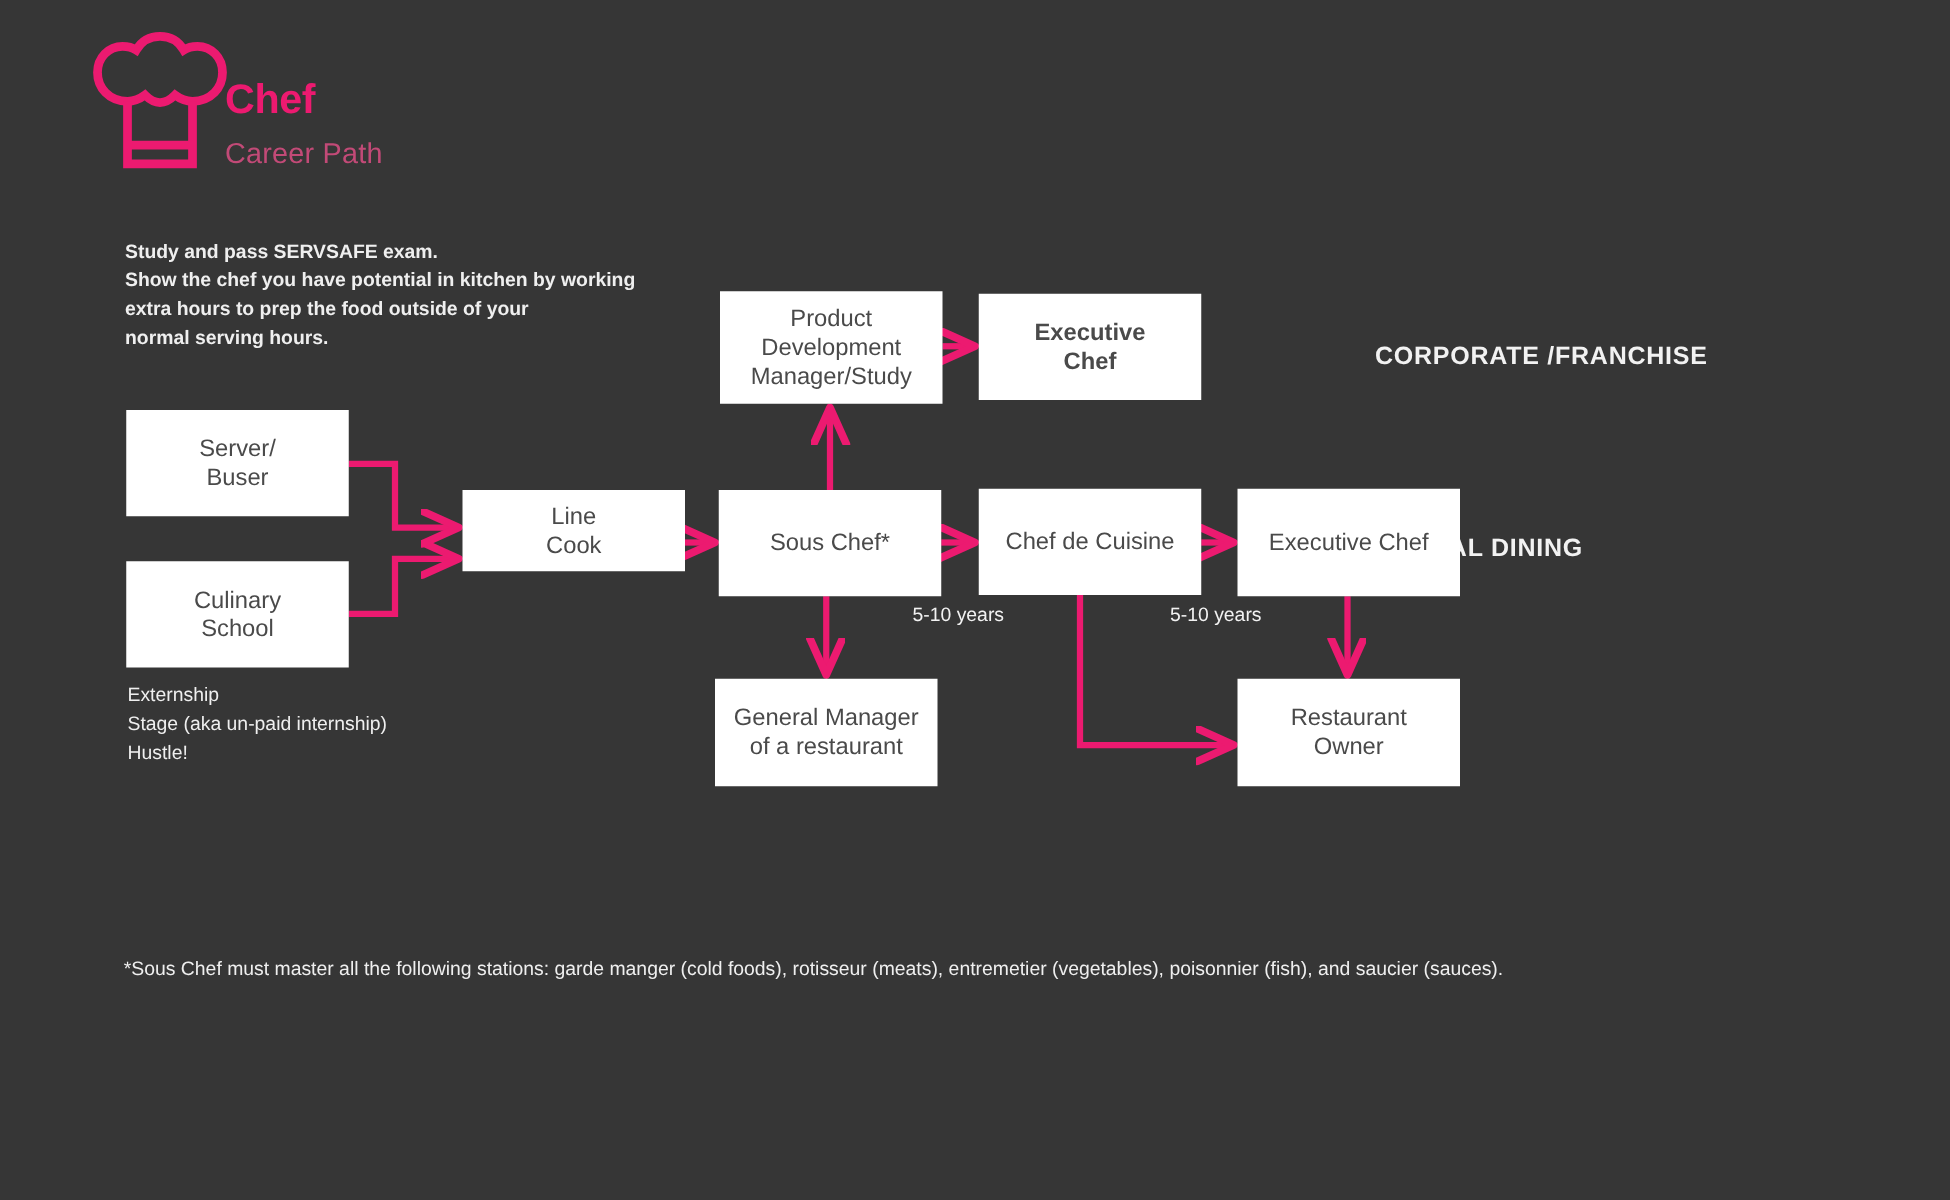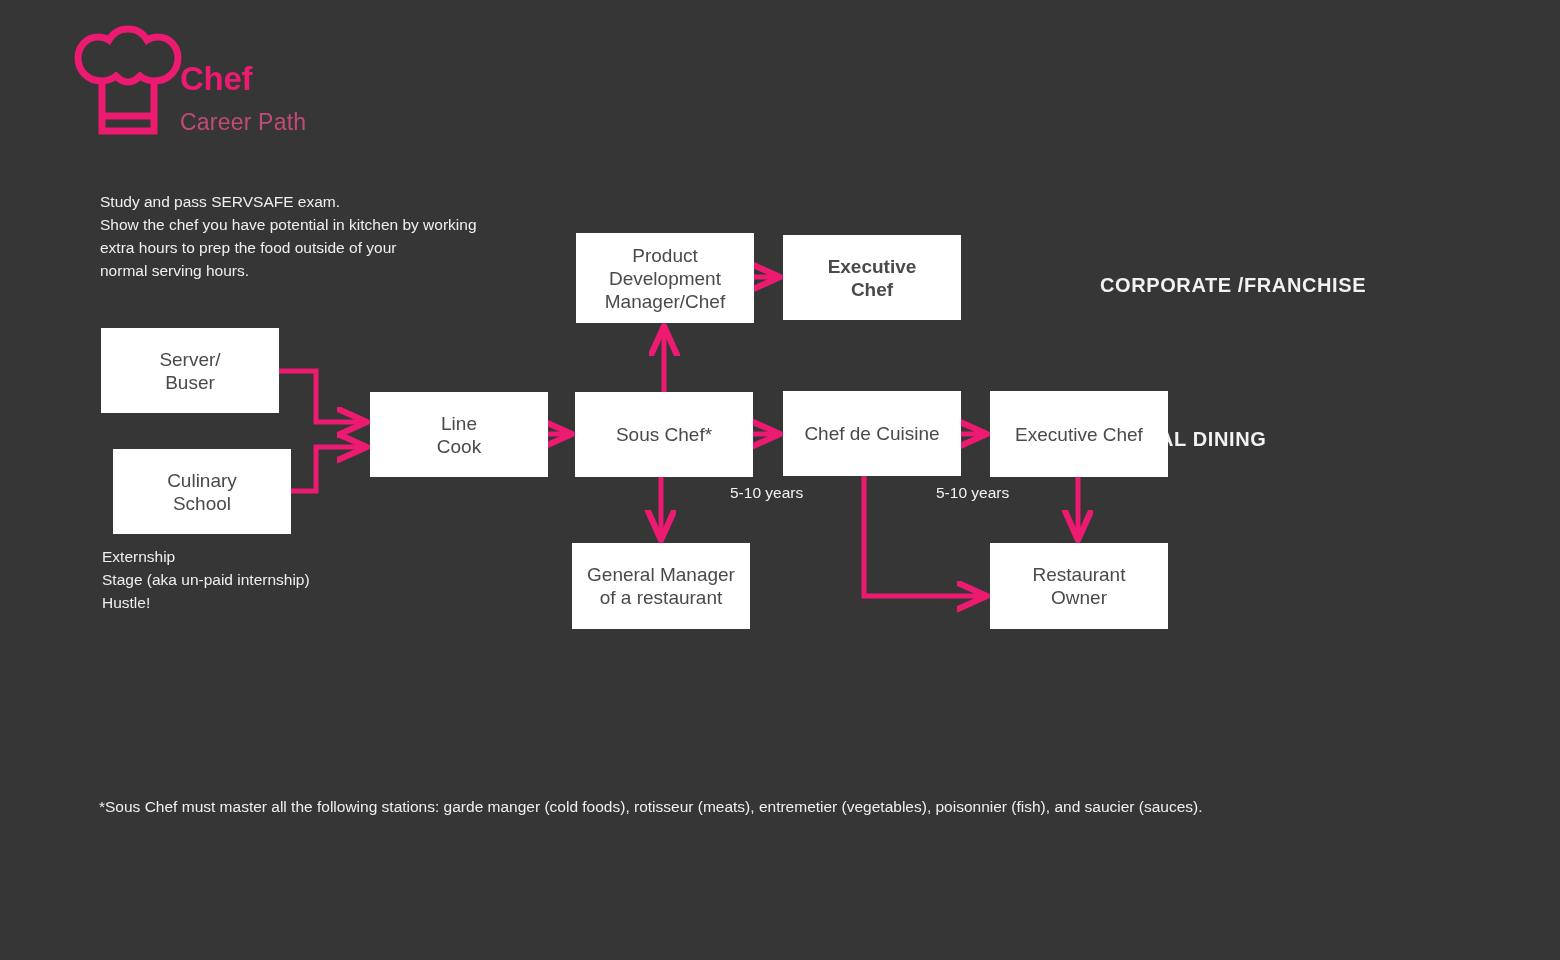--- a/index.html
+++ b/index.html
@@ -58,32 +58,31 @@
 
   
   .note {
     position: absolute;
     color: #EFEFEF;
     font-size: 15.5px;
     line-height: 23px;
     font-weight: 500;
     white-space: pre-line;
   }
-  #note-top   { left: 100px; top: 190px;  width: 430px; }
+  #note-top   { left: 100px; top: 190px;  width: 430px; font-weight: bold; }
   #note-lower { left: 102px; top: 545px;  width: 360px; }
   #footnote {
     position: absolute;
     left: 99px;
     top: 765px;
     width: 1400px;
     color: #EFEFEF;
     font-size: 15.5px;
     font-weight: 500;
     line-height: 22px;
-    margin-top: 31px;
   }
 
   
   .lane-label {
     position: absolute;
     color: #F2F2F2;
     font-size: 20px;
     font-weight: bold;
     letter-spacing: 0.6px;
     text-align: left;
@@ -200,28 +199,28 @@
 
       <path d="M864,476 L864,596 L984,596" marker-end="url(#arrowhead)"></path>
 
       <path d="M1078,477 L1078,537" marker-end="url(#arrowhead)"></path>
     </g>
   </svg>
 
   <div id="node-layer">
       <div class="node" style="left: 101px; top: 328px; width: 178px; height: 85px;">Server/
 Buser</div>
-      <div class="node" style="left: 101px; top: 449px; width: 178px; height: 85px; margin-left: 12px;">Culinary
+      <div class="node" style="left: 101px; top: 449px; width: 178px; height: 85px;">Culinary
 School</div>
-      <div class="node" style="left: 370px; top: 392px; width: 178px; height: 85px;">Line
+      <div class="node" style="left: 370px; top: 392px; width: 178px; height: 65px;">Line
 Cook</div>
       <div class="node" style="left: 575px; top: 392px; width: 178px; height: 85px;">Sous Chef*</div>
       <div class="node" style="left: 576px; top: 233px; width: 178px; height: 90px;">Product
 Development
-Manager/Chef</div>
+Manager/Study</div>
       <div class="node" style="left: 783px; top: 235px; width: 178px; height: 85px; font-weight: bold;">Executive
 Chef</div>
       <div class="node" style="left: 783px; top: 391px; width: 178px; height: 85px;">Chef de Cuisine</div>
       <div class="node" style="left: 990px; top: 391px; width: 178px; height: 86px;">Executive Chef</div>
       <div class="node" style="left: 572px; top: 543px; width: 178px; height: 86px;">General Manager
 of a restaurant</div>
       <div class="node" style="left: 990px; top: 543px; width: 178px; height: 86px;">Restaurant
 Owner</div>
     </div>
 

